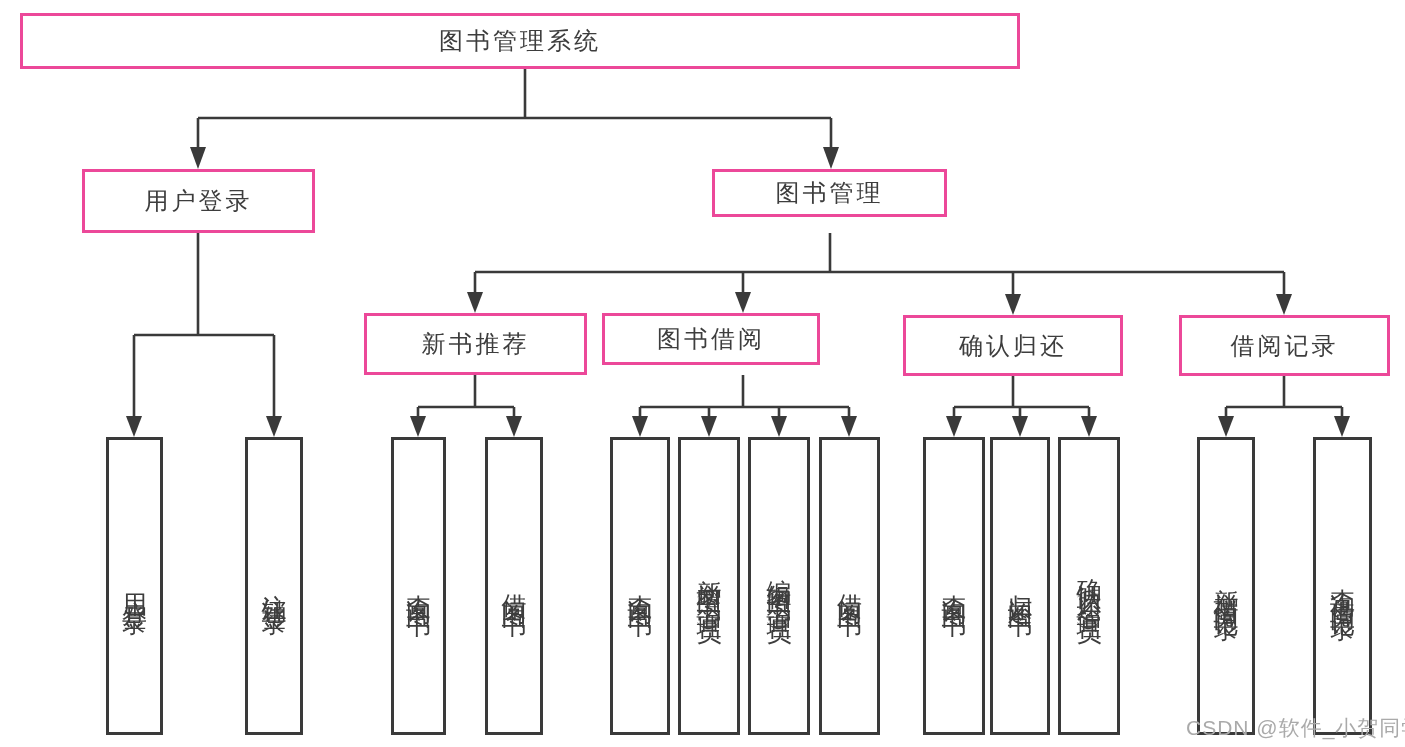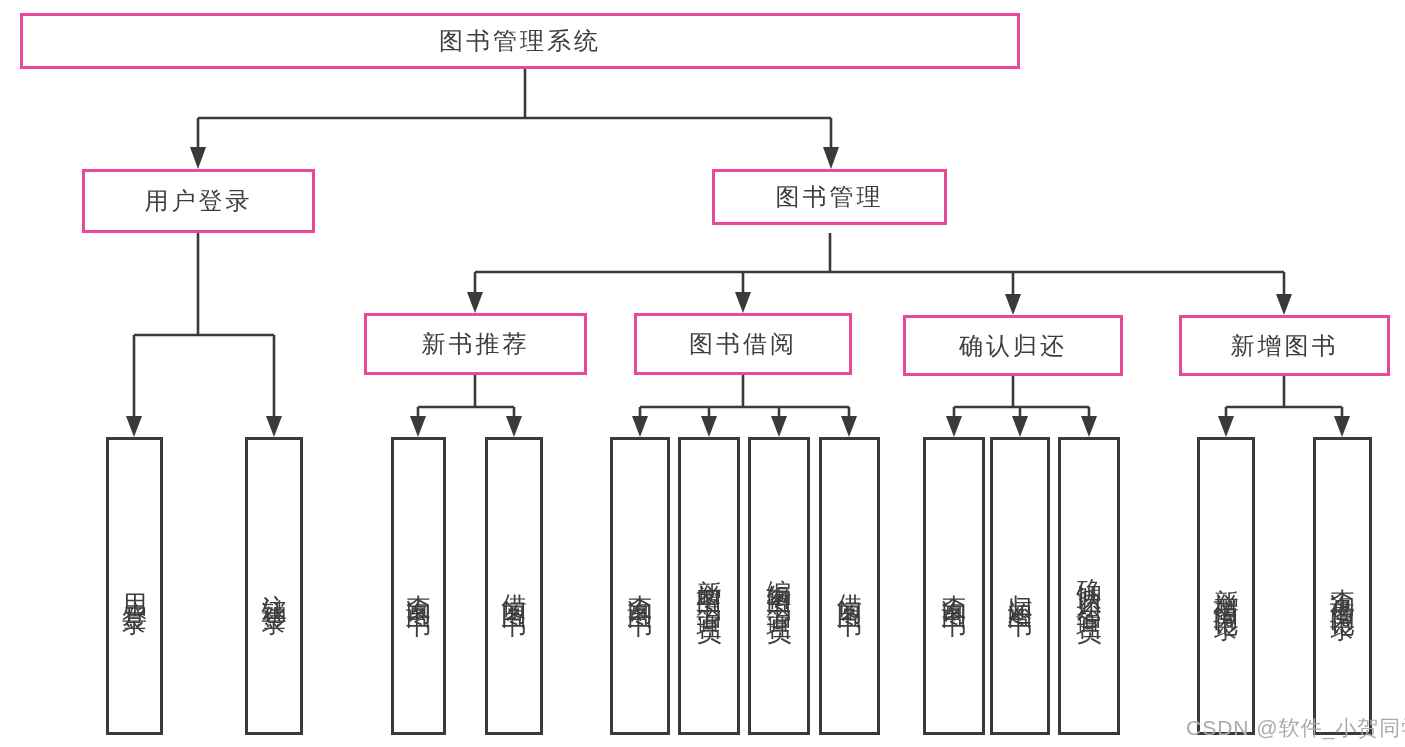--- a/index.html
+++ b/index.html
@@ -131,35 +131,35 @@
     </g>
   </svg>
 
   <div class="hbox" style="left:20px; top:13px; width:1000px; height:56px;">
     <span>图书管理系统</span>
   </div>
 
   <div class="hbox" style="left:82px; top:169px; width:233px; height:64px;">
     <span>用户登录</span>
   </div>
-  <div class="hbox" style="left:712px; top:169px; width:235px; height:56px;">
+  <div class="hbox" style="left:712px; top:169px; width:235px; height:48px;">
     <span>图书管理</span>
   </div>
 
   <div class="hbox" style="left:364px; top:313px; width:223px; height:62px;">
     <span>新书推荐</span>
   </div>
-  <div class="hbox" style="left:634px; top:313px; width:218px; height:62px;justify-content:center;">
+  <div class="hbox" style="left:602px; top:313px; width:218px; height:52px;justify-content:center;">
     <span>图书借阅</span>
   </div>
   <div class="hbox" style="left:903px; top:315px; width:220px; height:61px;">
     <span>确认归还</span>
   </div>
   <div class="hbox" style="left:1179px; top:315px; width:211px; height:61px;">
-    <span>新增图书</span>
+    <span>借阅记录</span>
   </div>
 
   <div class="vbox" style="left:106px; width:57px;">
     <span class="vtext">用户登录</span>
   </div>
   <div class="vbox" style="left:245px; width:58px;">
     <span class="vtext">注销登录</span>
   </div>
   <div class="vbox" style="left:391px; width:55px;">
     <span class="vtext">查询图书</span>

